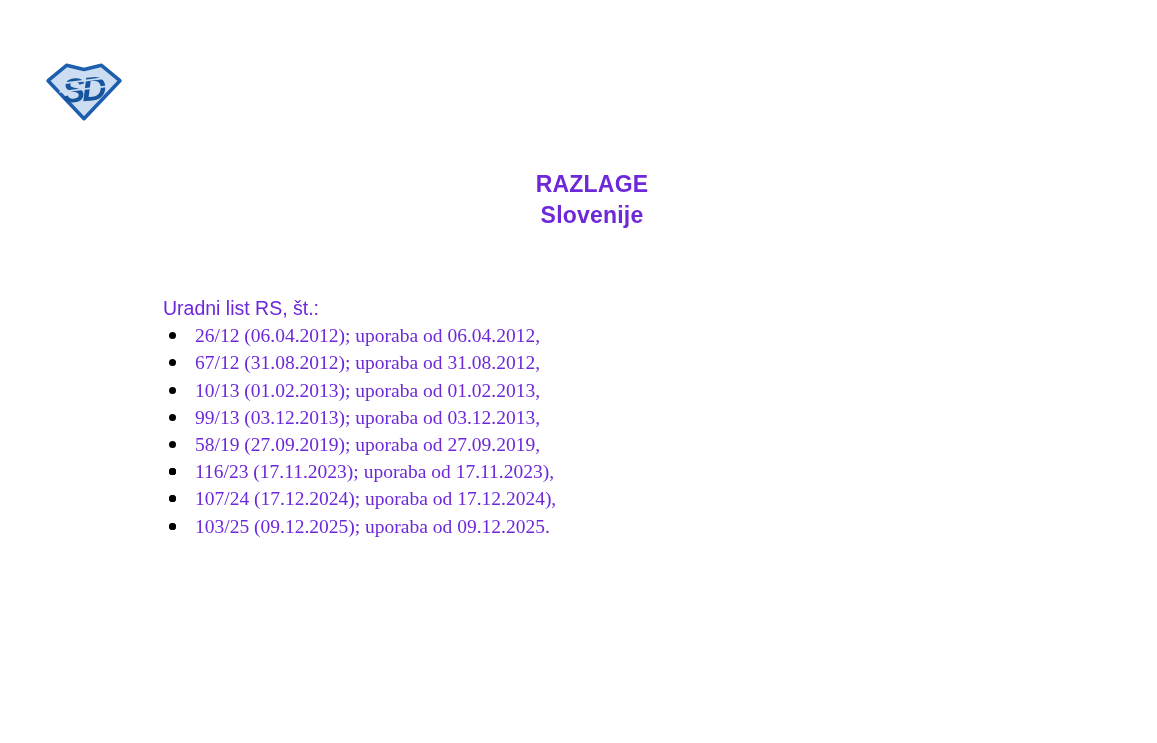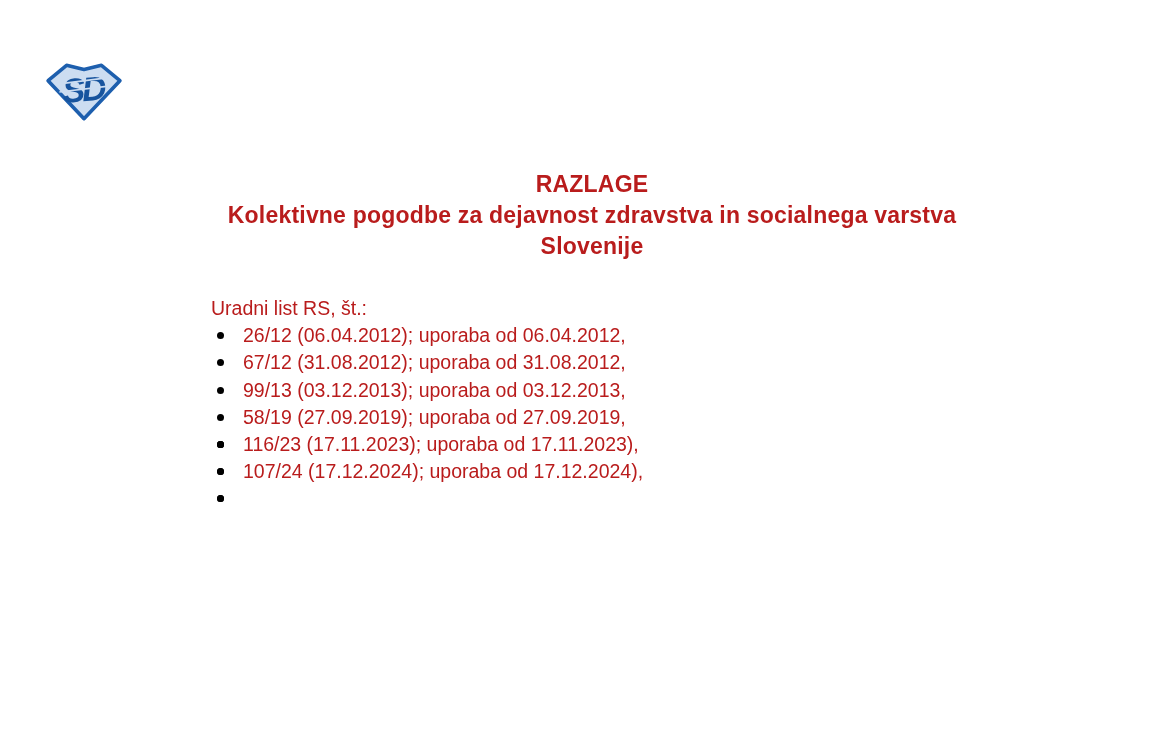--- a/index.html
+++ b/index.html
@@ -7,21 +7,21 @@
     padding: 0;
     background: #ffffff;
   }
   .page {
     position: relative;
     width: 1152px;
     height: 743px;
     background: #ffffff;
     overflow: hidden;
     font-family: "Liberation Sans", sans-serif;
-    color: #b91c1c;
+    color: #6d28d9;
   }
   .logo {
     position: absolute;
     left: 45px;
     top: 60px;
     width: 78px;
     height: 62px;
   }
   .logo svg { display: block; width: 100%; height: 100%; }
   .title-block {
@@ -35,30 +35,30 @@
     line-height: 31px;
     letter-spacing: 0.2px;
   }
   .body-block {
     position: absolute;
     left: 163px;
     top: 295px;
     width: 620px;
     font-size: 19.5px;
     line-height: 27.2px;
-    margin-left: 48px;
   }
   .issue-list {
     margin: 0;
     padding: 0;
     list-style: none;
   }
   .issue-list li {
     position: relative;
     padding-left: 32px;
+    font-family: Liberation Serif, serif;
   }
   .bullet {
     position: absolute;
     left: 6px;
     top: 10px;
     width: 7px;
     height: 7px;
     border-radius: 50%;
     background: #000000;
   }
@@ -72,34 +72,37 @@
     <svg viewBox="0 0 76 60" xmlns="http://www.w3.org/2000/svg">
       <polygon points="3,20 21,5 38,9 55,5 73,20 38,57" fill="#ccddf1" stroke="#1d5fae" stroke-width="3.5" stroke-linejoin="round"></polygon>
       <text x="37" y="40" text-anchor="middle" font-family="Liberation Sans, sans-serif" font-size="33" font-weight="bold" font-style="italic" letter-spacing="-3" fill="#17549e" transform="rotate(-4 38 30)">SD</text>
       <line x1="14" y1="23" x2="62" y2="17" stroke="#ccddf1" stroke-width="1.6"></line>
       <line x1="14" y1="31" x2="64" y2="25" stroke="#ccddf1" stroke-width="1.6"></line>
     </svg>
   </div>
 
   <div class="title-block">
     <div>RAZLAGE</div>
-    <div>Kolektivne pogodbe za dejavnost zdravstva in socialnega varstva</div>
     <div>Slovenije</div>
   </div>
 
   <div class="body-block">
     <div class="list-heading">Uradni list RS, št.:</div>
     <ul class="issue-list">
         <li>
         <span class="bullet"></span>
         <span class="item-text">26/12 (06.04.2012); uporaba od 06.04.2012,</span>
       </li>
         <li>
         <span class="bullet"></span>
         <span class="item-text">67/12 (31.08.2012); uporaba od 31.08.2012,</span>
+      </li>
+        <li>
+        <span class="bullet"></span>
+        <span class="item-text">10/13 (01.02.2013); uporaba od 01.02.2013,</span>
       </li>
         <li>
         <span class="bullet"></span>
         <span class="item-text">99/13 (03.12.2013); uporaba od 03.12.2013,</span>
       </li>
         <li>
         <span class="bullet"></span>
         <span class="item-text">58/19 (27.09.2019); uporaba od 27.09.2019,</span>
       </li>
         <li>
@@ -117,17 +120,18 @@
       </li>
         <li>
         <span class="bullet"></span>
         <span class="item-text">107/24 (17.12.2024); uporaba od 17.12.2024),</span>
       </li>
         <li>
         <span class="bullet"></span>
       </li>
         <li>
         <span class="bullet"></span>
+        <span class="item-text">103/25 (09.12.2025); uporaba od 09.12.2025.</span>
       </li>
       </ul>
   </div>
 
 </div>
 
 </body></html>

